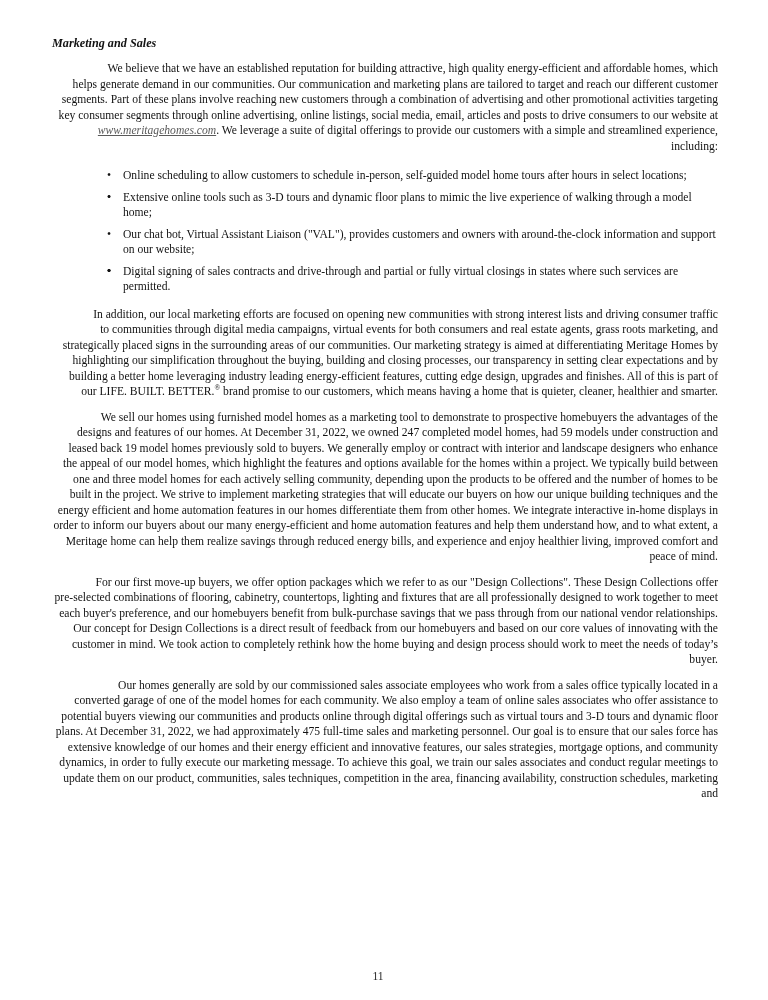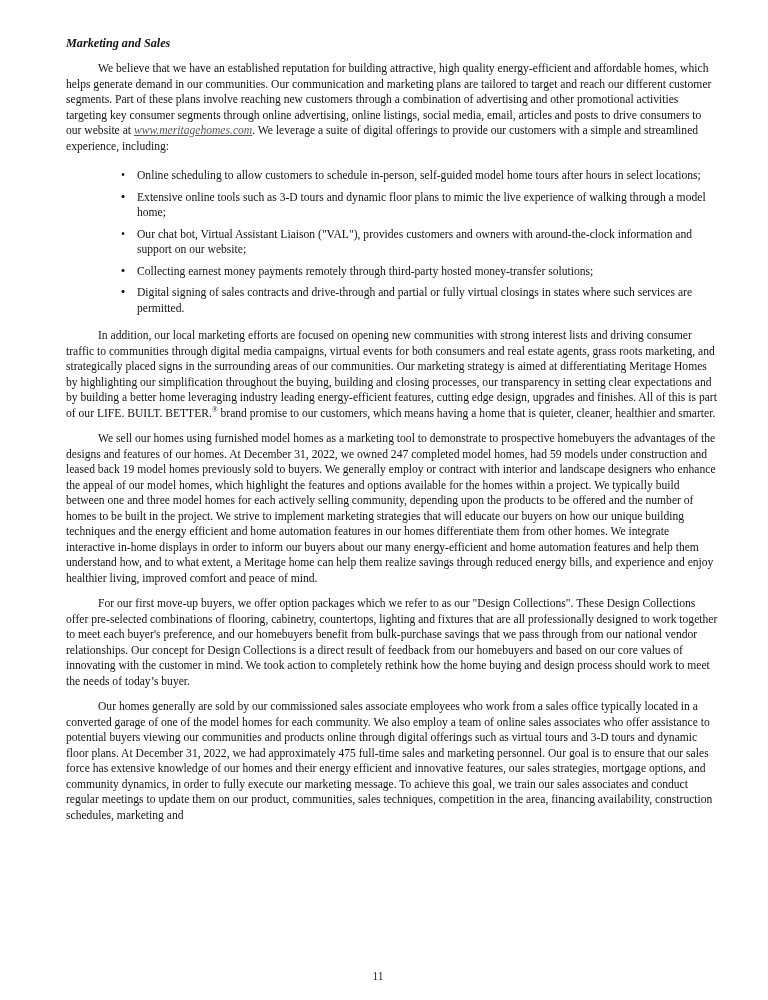--- a/index.html
+++ b/index.html
@@ -6,35 +6,35 @@
   html, body { width: 768px; height: 1000px; }
   body {
     background: #ffffff;
     font-family: "Liberation Serif", "DejaVu Serif", serif;
     color: #121212;
     position: relative;
     overflow: hidden;
   }
   .page {
     position: absolute;
-    left: 66px;
+    left: 52px;
     right: 50px;
     top: 36px;
   }
   .section-heading {
     font-size: 12.2px;
     font-weight: bold;
     font-style: italic;
     margin-bottom: 10px;
   }
   p.para {
     font-size: 11.6px;
     line-height: 15.5px;
     text-indent: 32px;
-    text-align: left;
+    text-align: right;
     margin-bottom: 10px;
   }
   a.doc-link {
     color: #5a5a5a;
     font-style: italic;
     text-decoration: underline;
     cursor: pointer;
   }
   sup.reg {
     font-size: 7.5px;
@@ -75,21 +75,21 @@
   <h2 class="section-heading">Marketing and Sales</h2>
 
   <p class="para"><span>We believe that we have an established reputation for building attractive, high quality energy-efficient and affordable homes, which helps generate demand in our communities. Our communication and marketing plans are tailored to target and reach our different customer segments. Part of these plans involve reaching new customers through a combination of advertising and other promotional activities targeting key consumer segments through online advertising, online listings, social media, email, articles and posts to drive consumers to our website at </span><a class="doc-link">www.meritagehomes.com</a><span>. We leverage a suite of digital offerings to provide our customers with a simple and streamlined experience, including:</span></p>
 
   <ul class="bullet-list">
     <li><span class="marker">•</span><span>Online scheduling to allow customers to schedule in-person, self-guided model home tours after hours in select locations;</span></li>
     <li><span class="marker">•</span></li>
     <li><span class="marker">•</span><span>Extensive online tools such as 3-D tours and dynamic floor plans to mimic the live experience of walking through a model home;</span></li>
     <li><span class="marker">•</span><span>Our chat bot, Virtual Assistant Liaison ("VAL"), provides customers and owners with around-the-clock information and support on our website;</span></li>
     <li><span class="marker">•</span></li>
-    <li><span class="marker">•</span><span>Collecting earnest money payments remotely through third-party hosted money-transfer solutions;</span></li>
+    <li><span class="marker">•</span></li>
     <li><span class="marker">•</span></li>
     <li><span class="marker">•</span><span>Digital signing of sales contracts and drive-through and partial or fully virtual closings in states where such services are permitted.</span></li>
   </ul>
 
   <p class="para"><span>In addition, our local marketing efforts are focused on opening new communities with strong interest lists and driving consumer traffic to communities through digital media campaigns, virtual events for both consumers and real estate agents, grass roots marketing, and strategically placed signs in the surrounding areas of our communities. Our marketing strategy is aimed at differentiating Meritage Homes by highlighting our simplification throughout the buying, building and closing processes, our transparency in setting clear expectations and by building a better home leveraging industry leading energy-efficient features, cutting edge design, upgrades and finishes. All of this is part of our LIFE. BUILT. BETTER.</span><sup class="reg">®</sup><span> brand promise to our customers, which means having a home that is quieter, cleaner, healthier and smarter.</span></p>
 
   <p class="para">We sell our homes using furnished model homes as a marketing tool to demonstrate to prospective homebuyers the advantages of the designs and features of our homes. At December 31, 2022, we owned 247 completed model homes, had 59 models under construction and leased back 19 model homes previously sold to buyers. We generally employ or contract with interior and landscape designers who enhance the appeal of our model homes, which highlight the features and options available for the homes within a project. We typically build between one and three model homes for each actively selling community, depending upon the products to be offered and the number of homes to be built in the project. We strive to implement marketing strategies that will educate our buyers on how our unique building techniques and the energy efficient and home automation features in our homes differentiate them from other homes. We integrate interactive in-home displays in order to inform our buyers about our many energy-efficient and home automation features and help them understand how, and to what extent, a Meritage home can help them realize savings through reduced energy bills, and experience and enjoy healthier living, improved comfort and peace of mind.</p>
 
   <p class="para">For our first move-up buyers, we offer option packages which we refer to as our "Design Collections". These Design Collections offer pre-selected combinations of flooring, cabinetry, countertops, lighting and fixtures that are all professionally designed to work together to meet each buyer's preference, and our homebuyers benefit from bulk-purchase savings that we pass through from our national vendor relationships. Our concept for Design Collections is a direct result of feedback from our homebuyers and based on our core values of innovating with the customer in mind. We took action to completely rethink how the home buying and design process should work to meet the needs of today’s buyer.</p>
 

